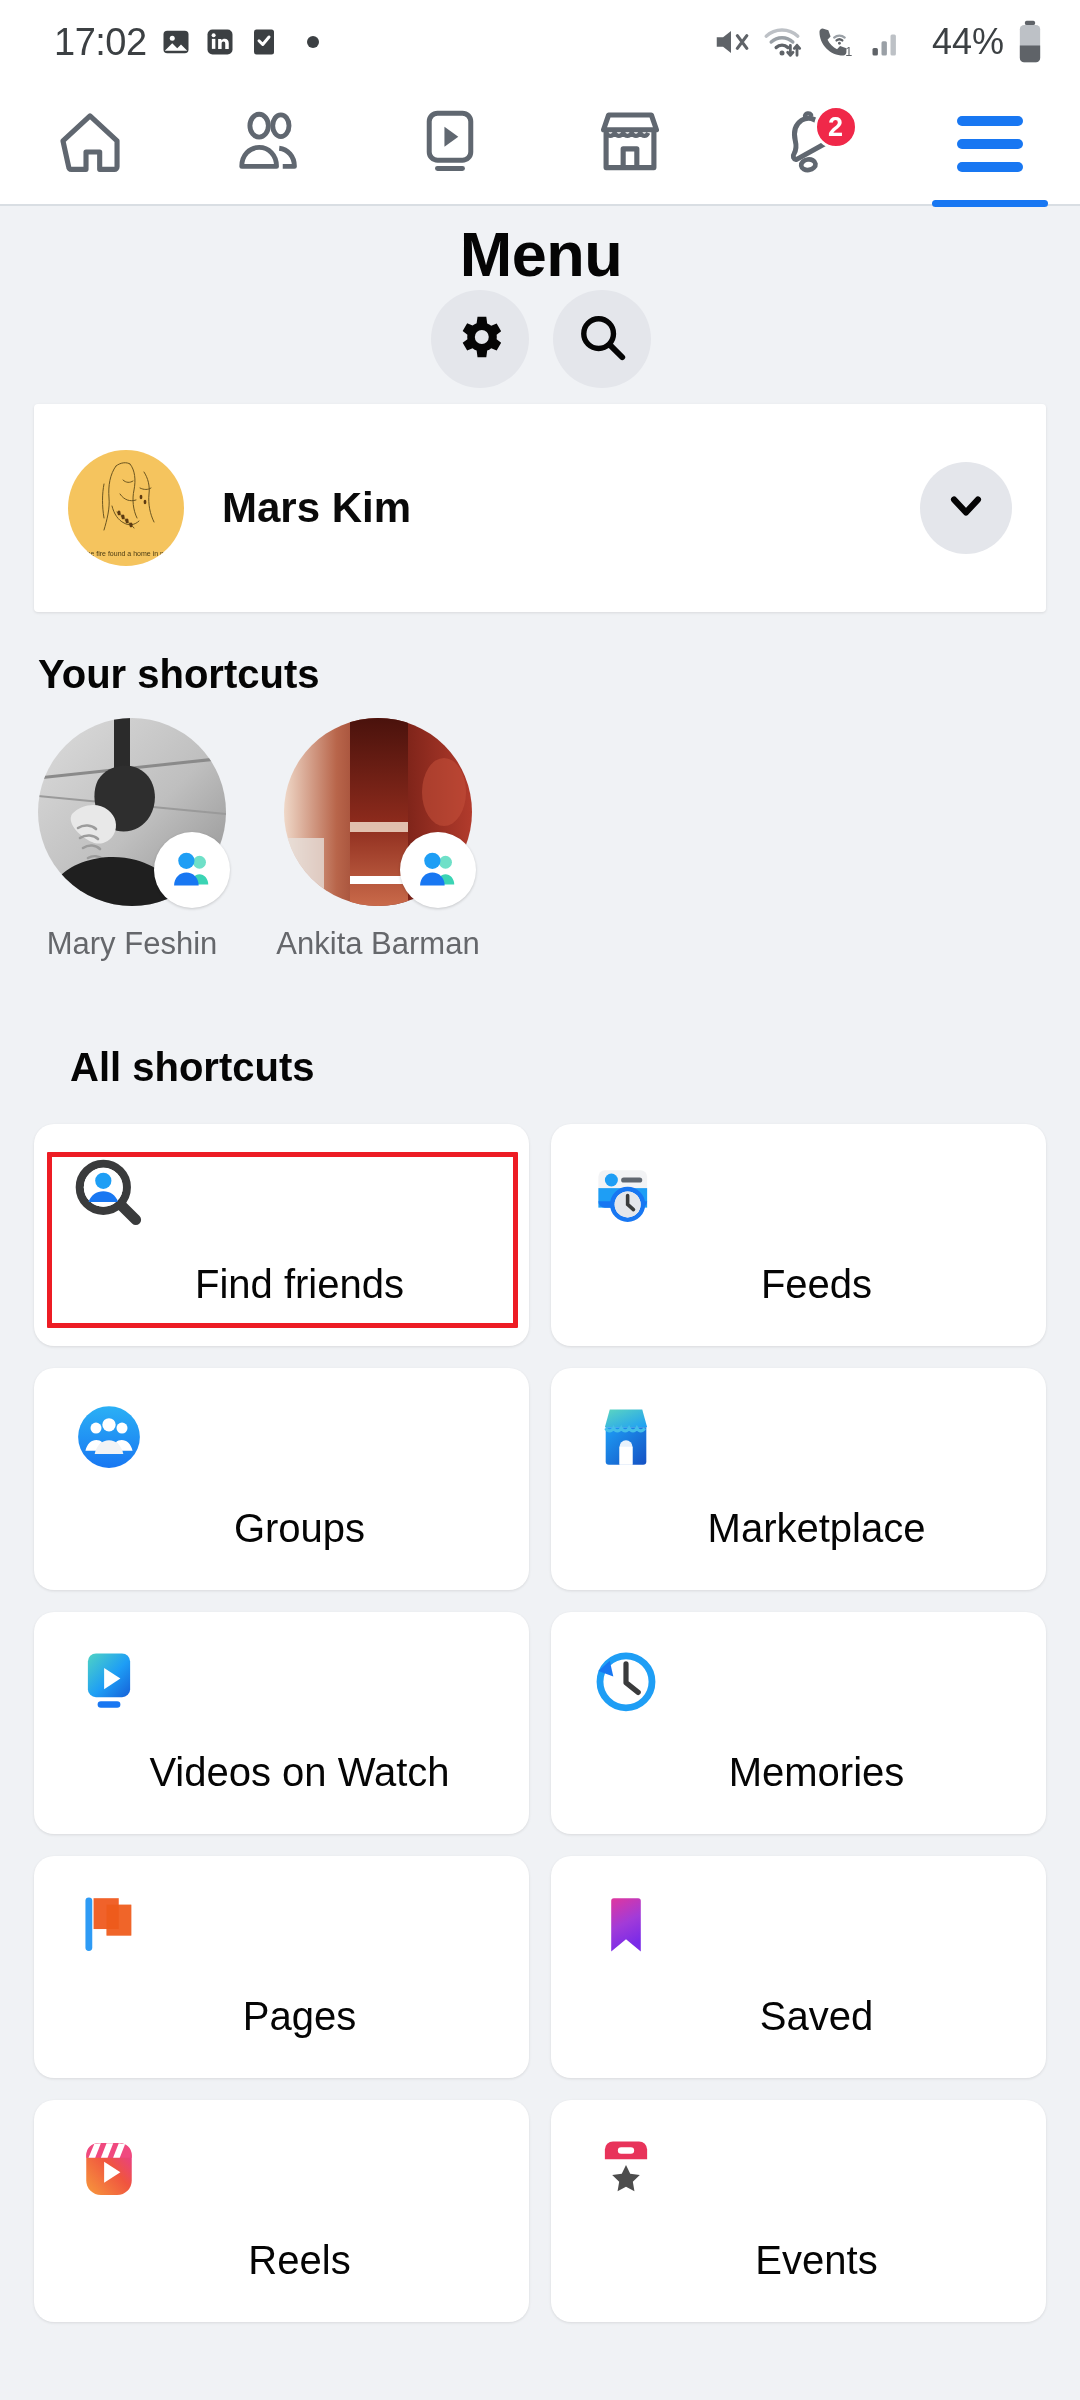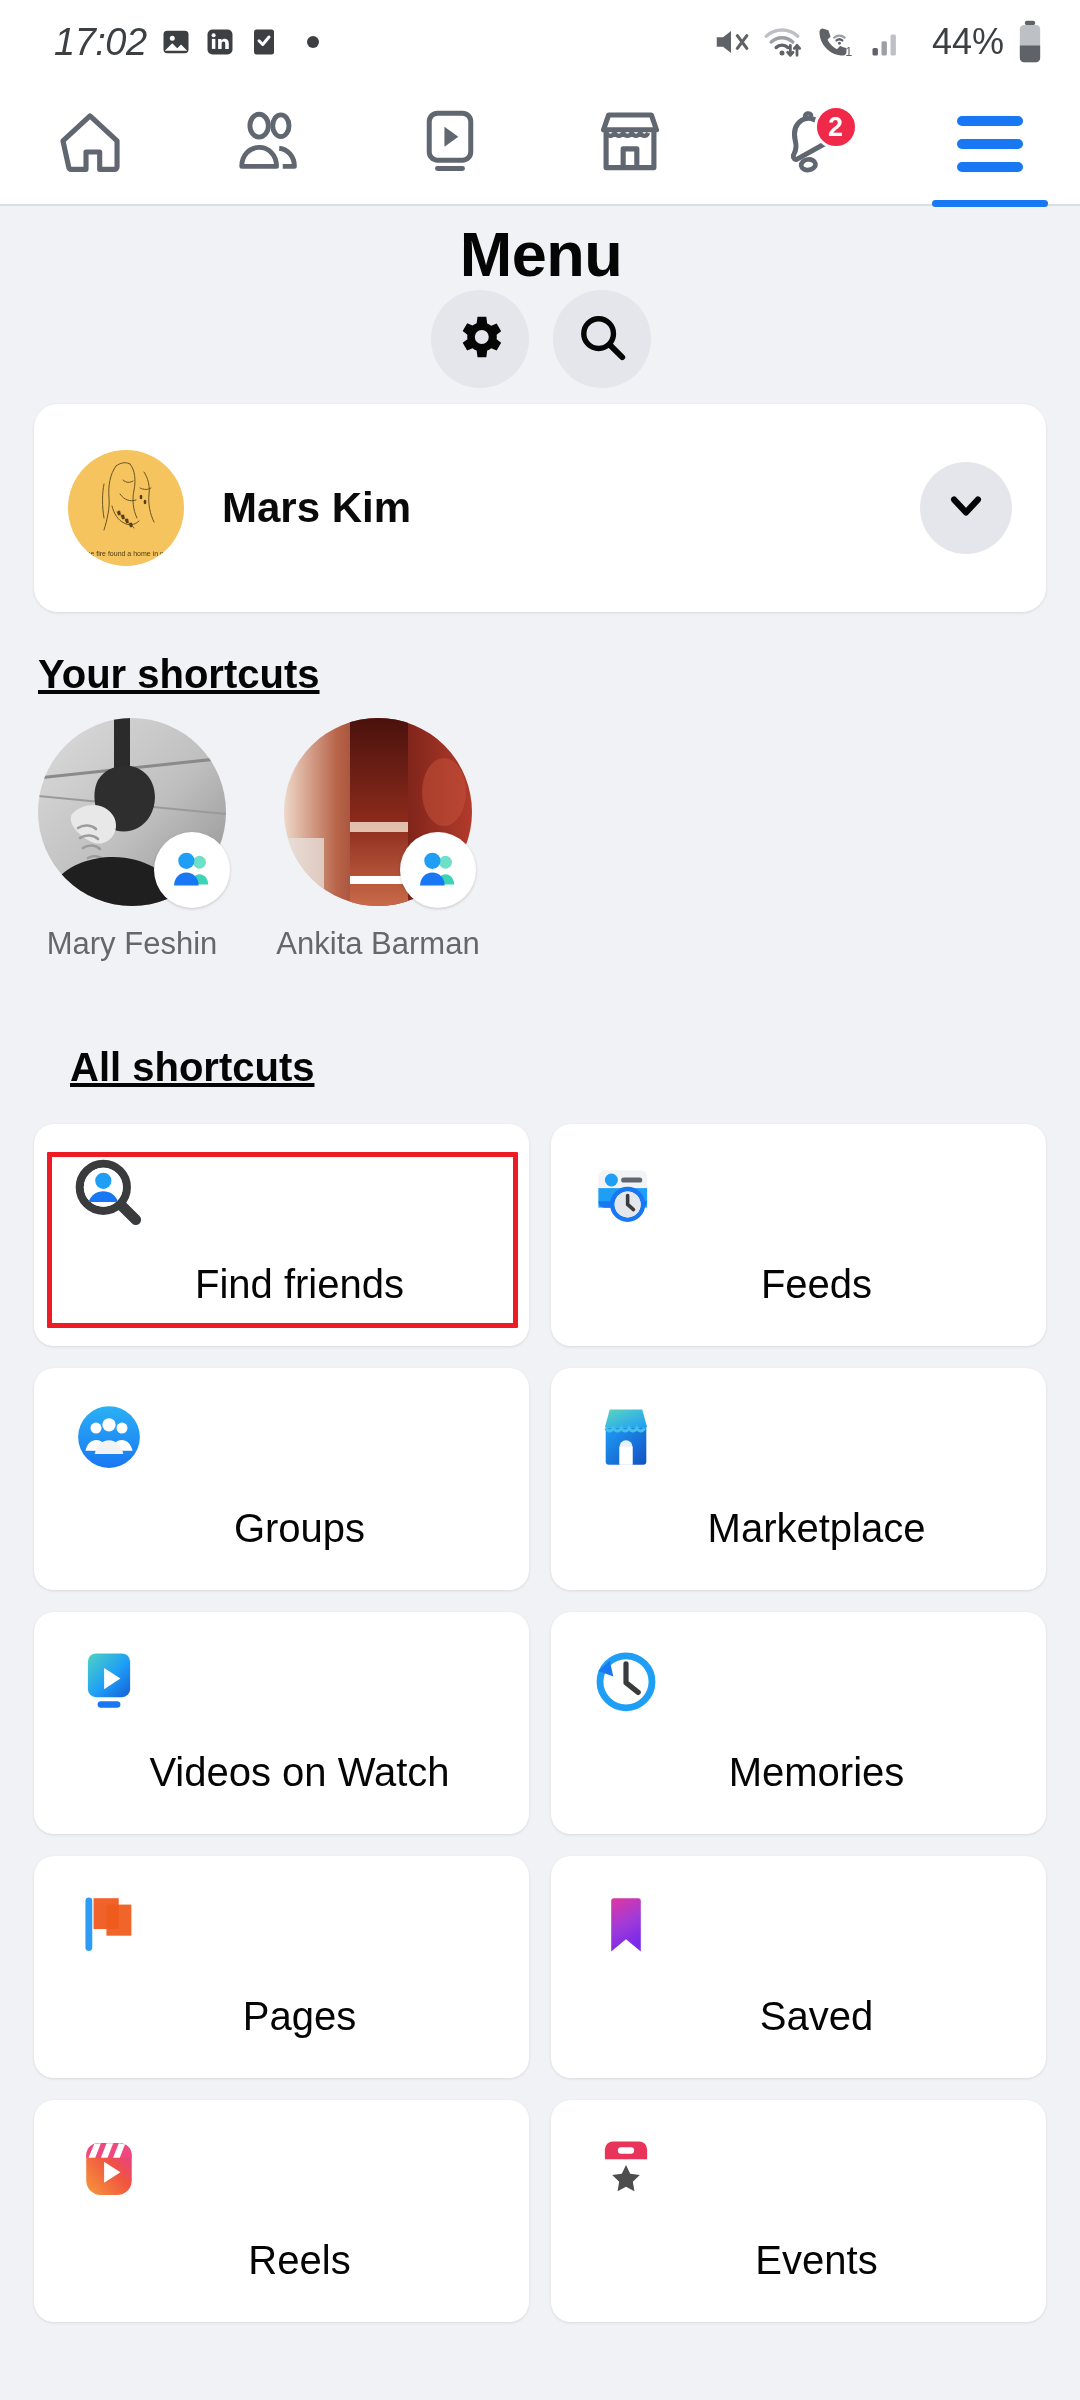--- a/index.html
+++ b/index.html
@@ -11,21 +11,21 @@
   }
   #app { position: relative; width: 1080px; height: 2400px; }
 
   
   .statusbar {
     position: absolute; top: 0; left: 0; width: 1080px; height: 84px;
     background: #FFFFFF;
     display: flex; align-items: center; justify-content: space-between;
     padding: 0 36px 0 54px;
   }
-  .sb-left { display: flex; align-items: center; gap: 14px; font-style: italic; }
+  .sb-left { display: flex; align-items: center; gap: 14px; }
   .sb-clock { font-size: 38px; color: #3C4043; letter-spacing: -0.5px; font-weight: 400; }
   .sb-icon { display: inline-flex; align-items: center; justify-content: center; }
   .sb-right { display: flex; align-items: center; gap: 12px; }
   .sb-batt-text { font-size: 36px; color: #3C4043; margin-left: 16px; }
 
   
   .topnav {
     position: absolute; top: 84px; left: 0; width: 1080px; height: 122px;
     background: #FFFFFF;
     display: flex; align-items: center;
@@ -64,21 +64,21 @@
   .header-actions { display: flex; gap: 24px; }
   .round-btn {
     width: 98px; height: 98px; border-radius: 50%;
     background: #E4E6EB;
     display: flex; align-items: center; justify-content: center;
   }
 
   
   .profile-card {
     position: absolute; top: 404px; left: 34px; width: 1012px; height: 208px;
-    background: #FFFFFF; border-radius: 24px;
+    background: #FFFFFF; border-radius: 4px;
     box-shadow: 0 1px 3px rgba(0,0,0,0.10);
     display: flex; align-items: center; padding: 0 34px;
   }
   .avatar-main {
     width: 116px; height: 116px; border-radius: 50%;
     background: #F5C45E; position: relative; overflow: hidden; flex: 0 0 auto;
   }
   .avatar-main .caption {
     position: absolute; bottom: 9px; left: 0; right: 0;
     text-align: center; font-size: 7px; color: #4a3a12;
@@ -88,21 +88,21 @@
     filter: blur(0.6px); flex: 1 1 auto;
   }
   .chev-btn {
     width: 92px; height: 92px; border-radius: 50%; background: #E4E6EB;
     display: flex; align-items: center; justify-content: center; flex: 0 0 auto;
   }
 
   
   .section-title {
     position: absolute; left: 38px;
-    font-size: 40px; font-weight: 700; color: #050505; text-decoration: underline;
+    font-size: 40px; font-weight: 700; color: #050505;
   }
   #your-shortcuts-title { top: 652px; }
   #all-shortcuts-title { top: 1045px; margin-left: 32px; }
 
   
   .shortcut-row {
     position: absolute; top: 718px; left: 38px;
     display: flex; gap: 58px;
   }
   .shortcut-item { width: 188px; display: flex; flex-direction: column; align-items: center; }

